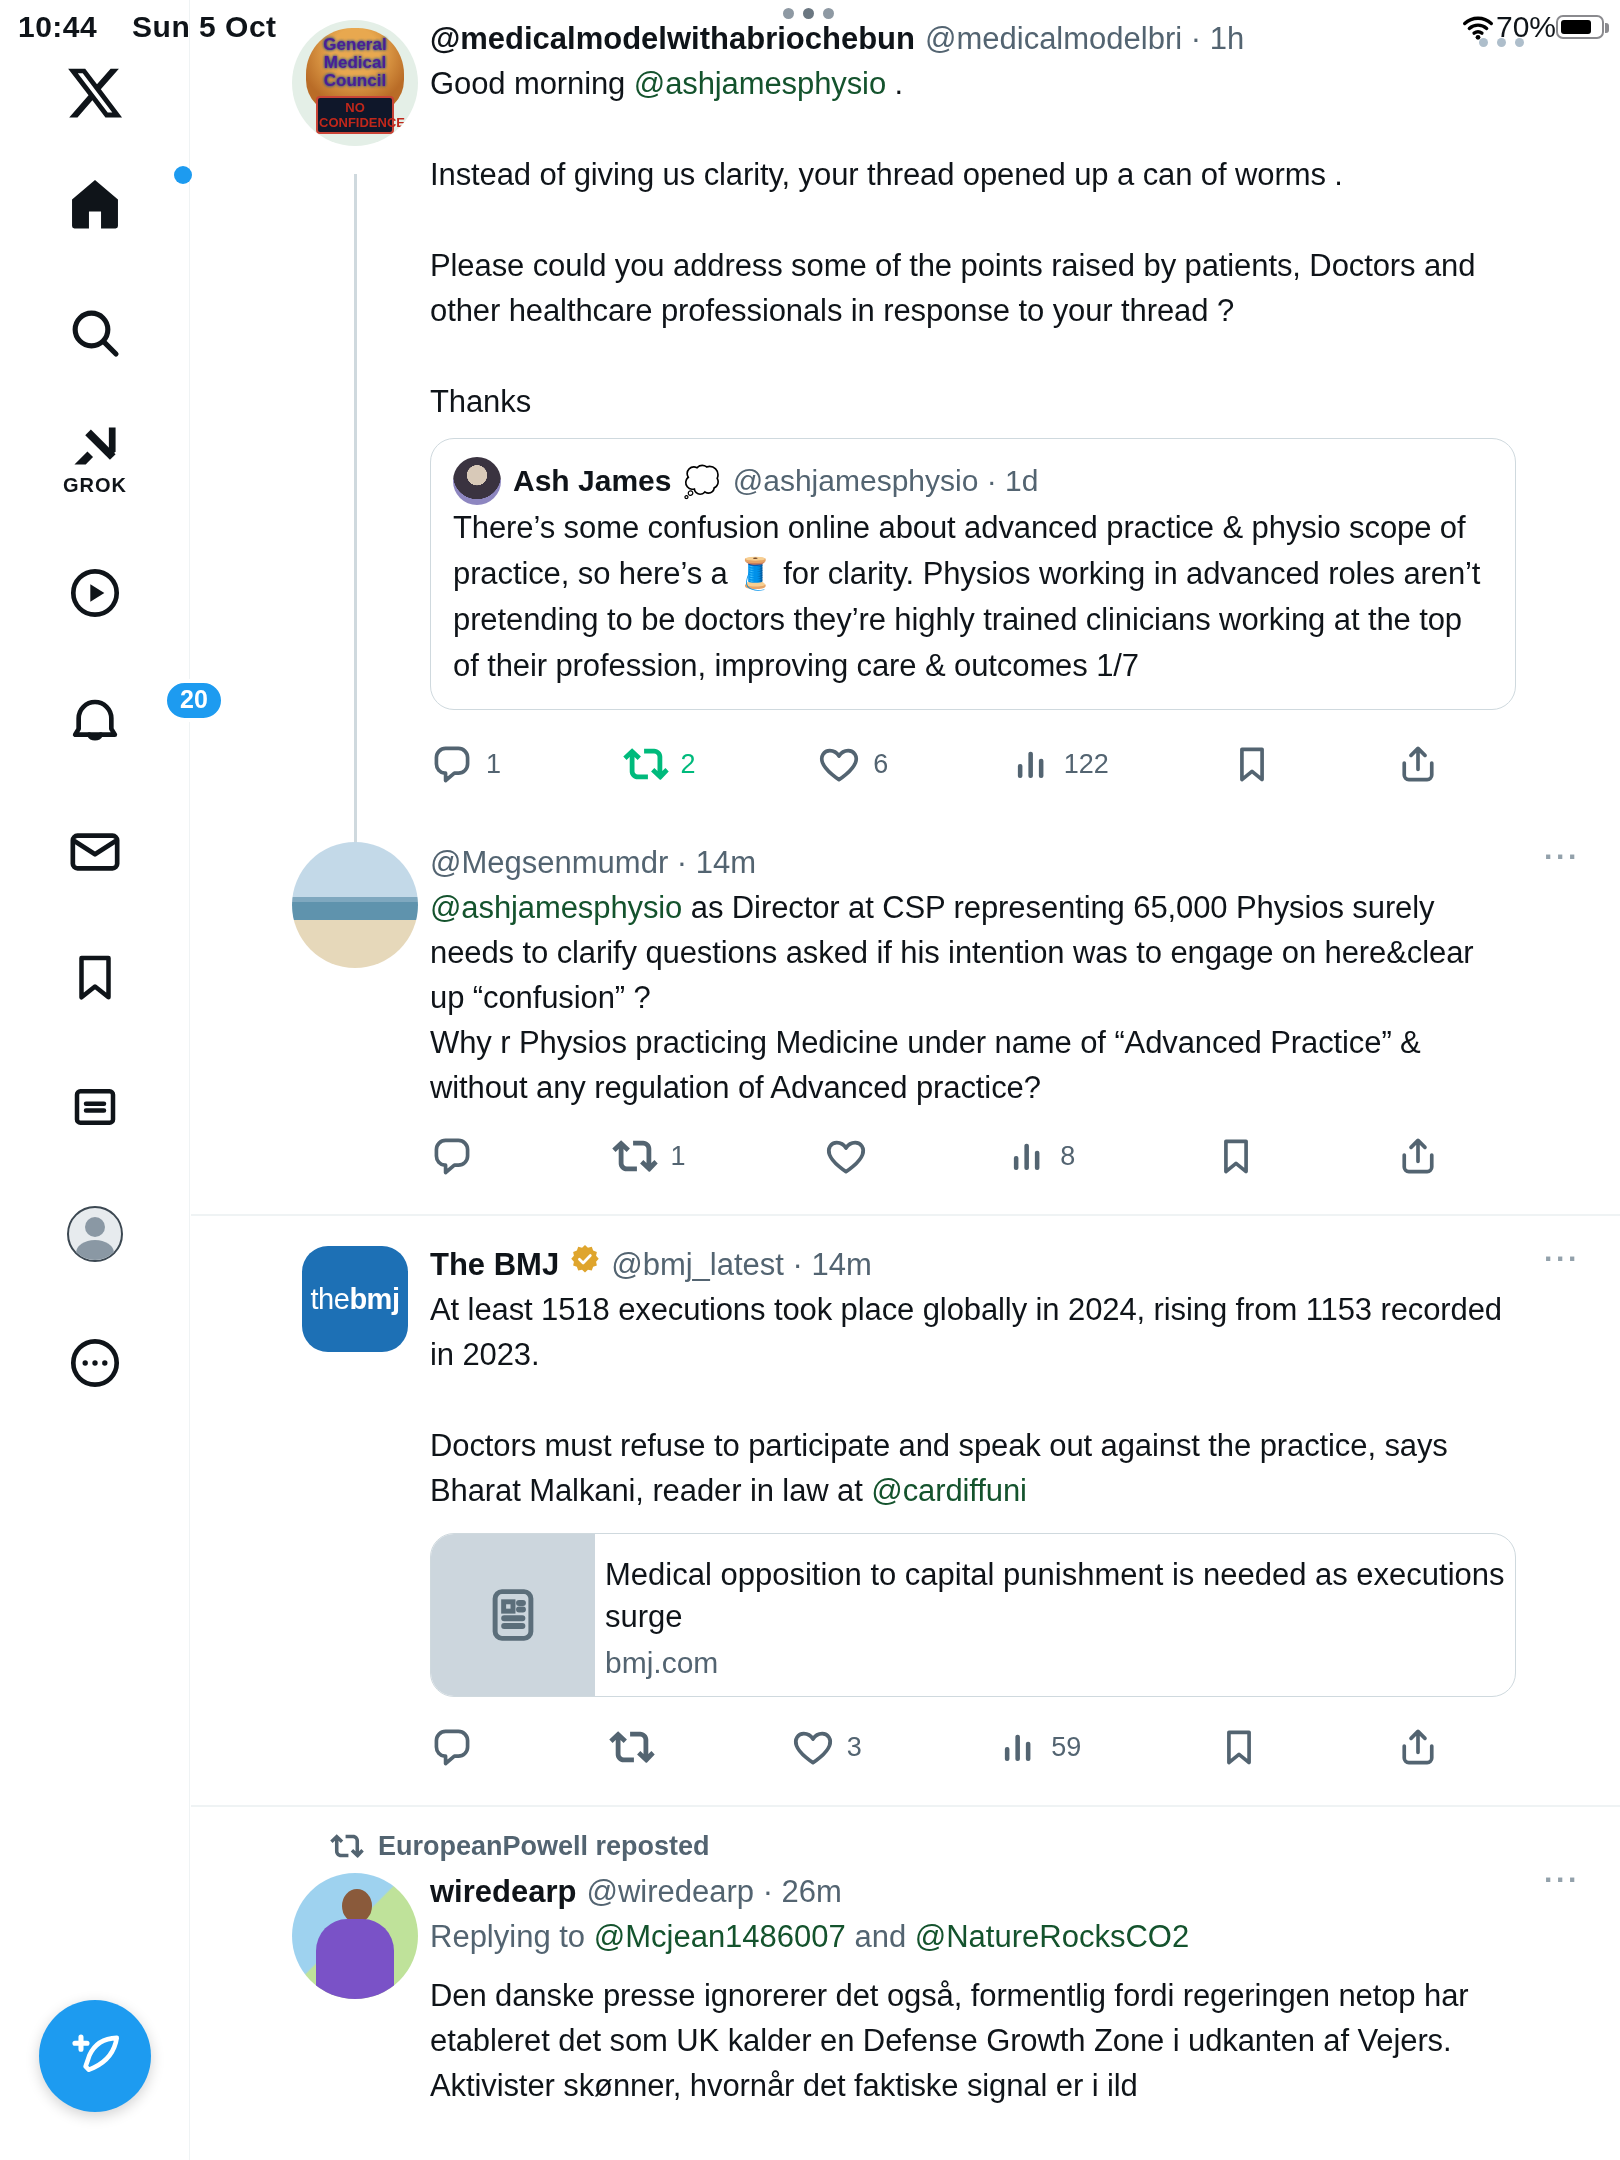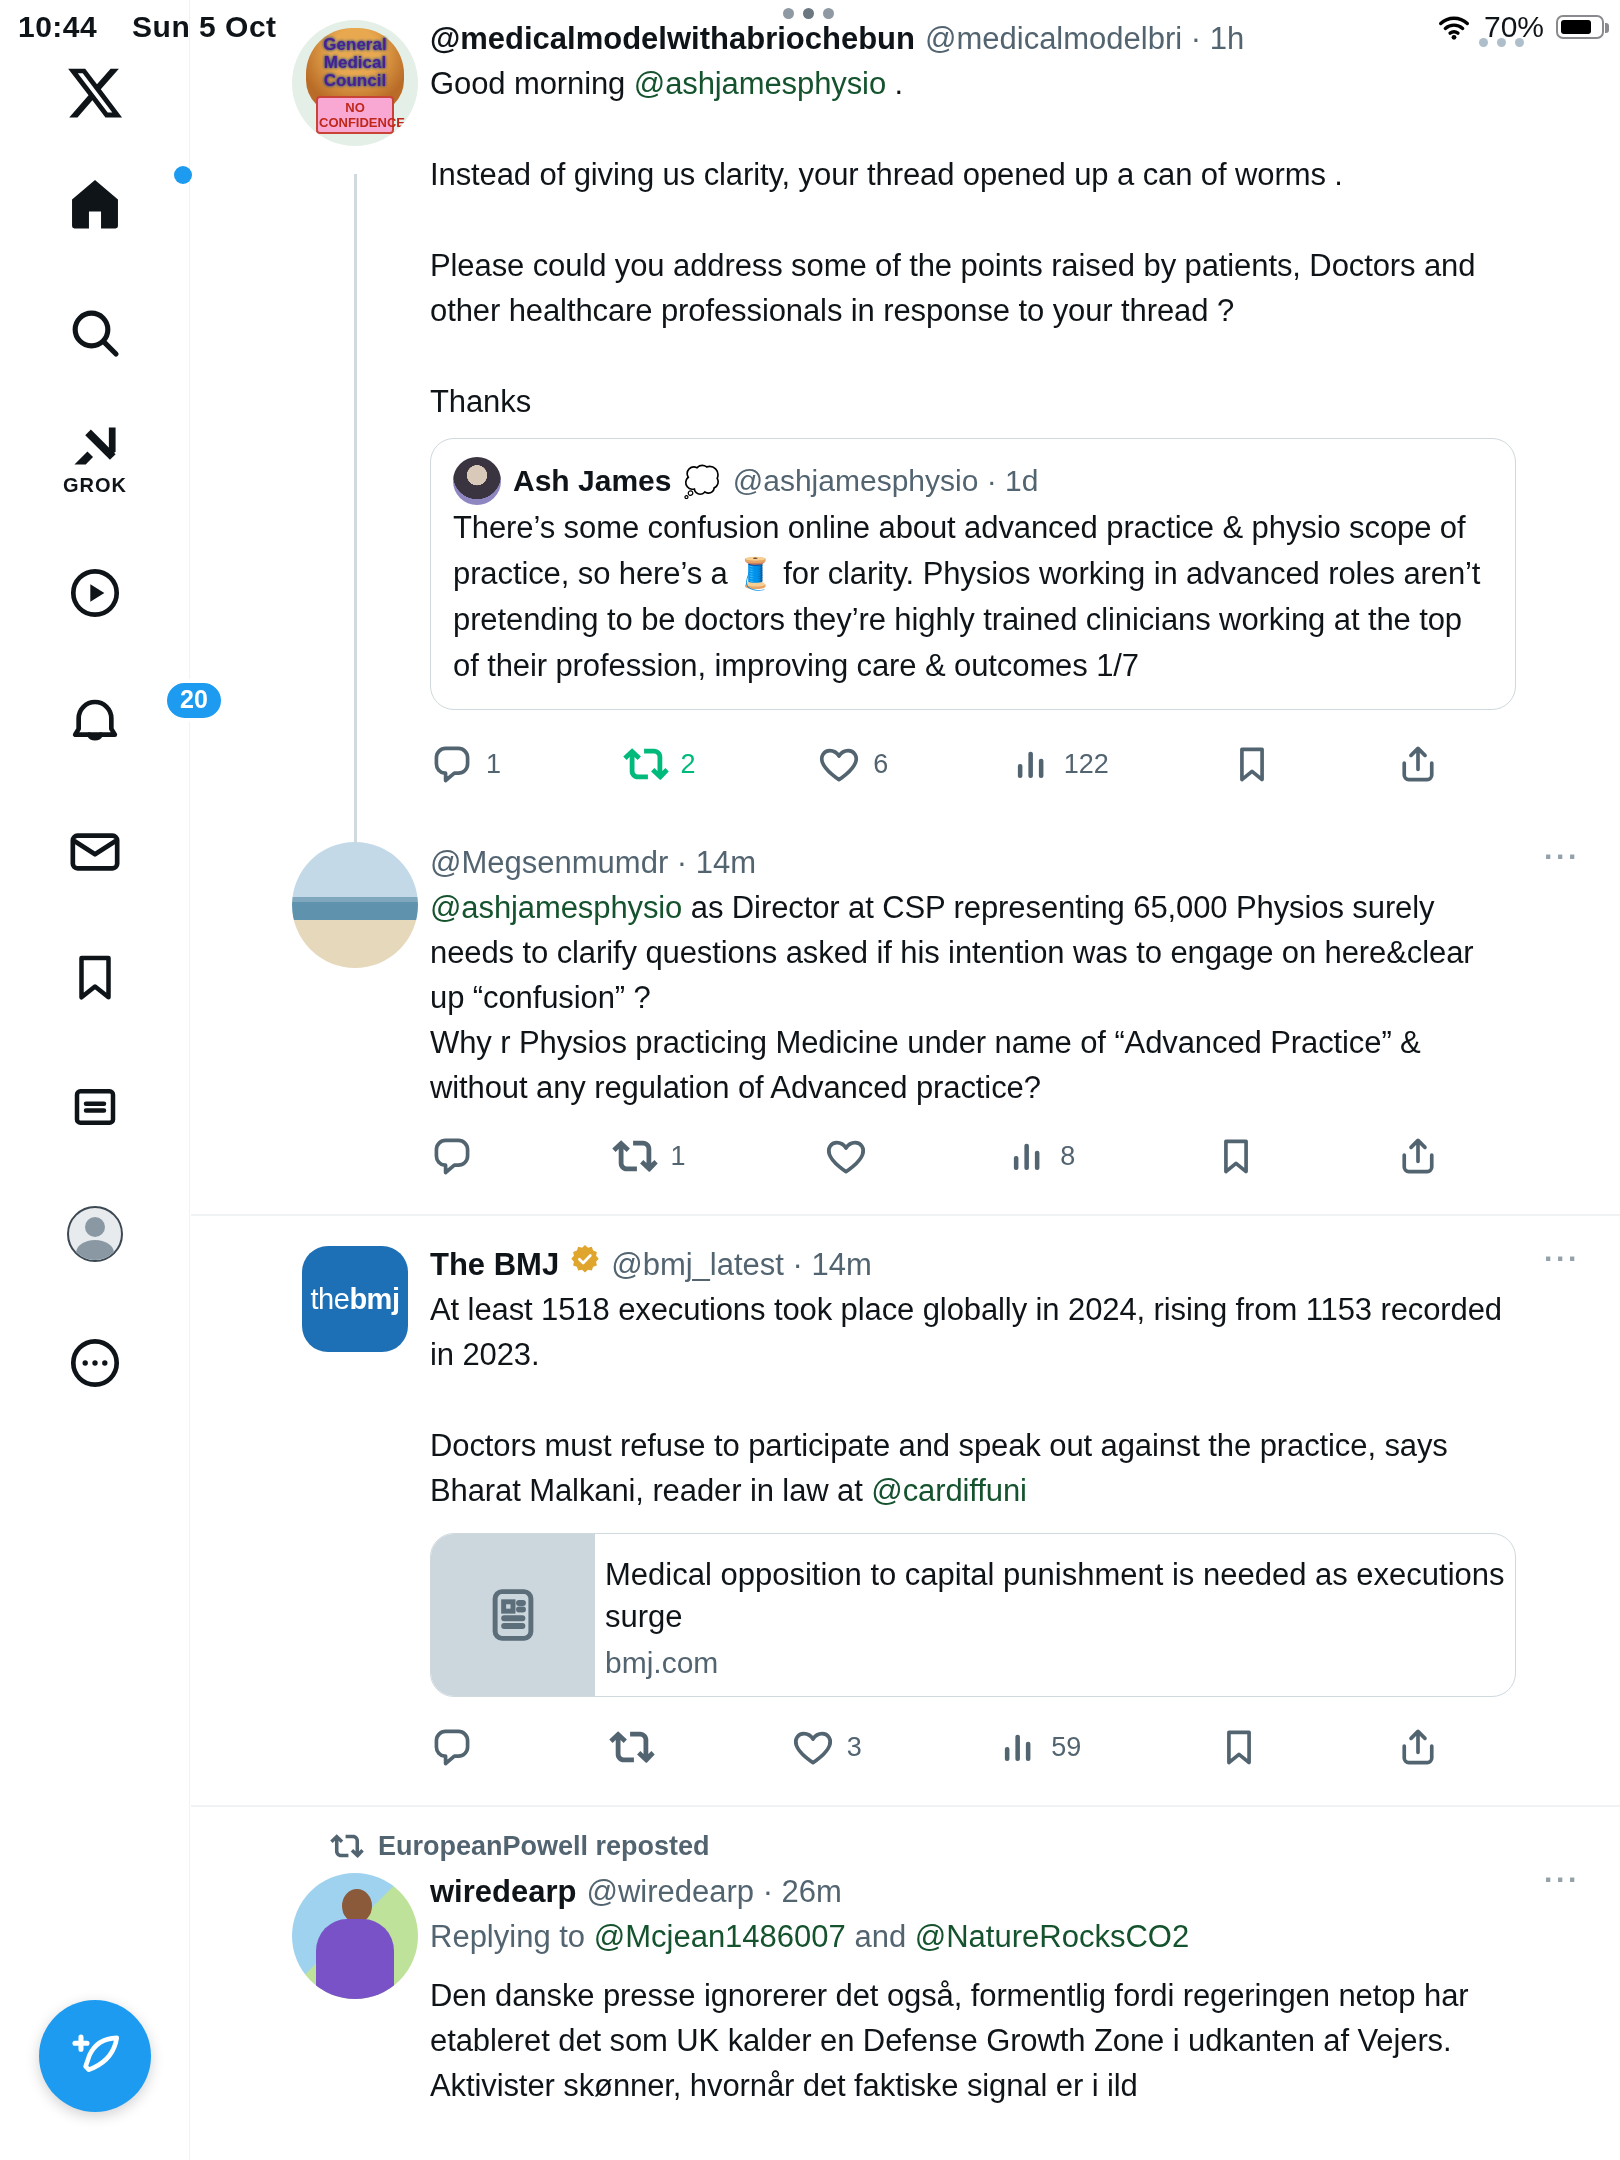--- a/index.html
+++ b/index.html
@@ -3,21 +3,21 @@
 <meta charset="utf-8">
 <style>
   * { margin:0; padding:0; box-sizing:border-box; }
   html,body { width:1620px; height:2160px; overflow:hidden; background:#fff;
     font-family:"Liberation Sans", sans-serif; color:#0f1419; }
 
   
   .statusbar { position:absolute; top:0; left:0; width:1620px; height:56px; z-index:50; }
   .sb-left { position:absolute; left:18px; top:10px; font-size:30px; font-weight:600; letter-spacing:.5px; }
   .sb-left .date { margin-left:26px; }
-  .sb-right { position:absolute; right:16px; top:10px; display:flex; align-items:center; gap:12px; }
+  .sb-right { position:absolute; right:16px; top:10px; display:flex; align-items:center; }
   .sb-right .pct { font-size:30px; font-weight:500; }
   .batt { width:48px; height:24px; border:2px solid #8a8a8e; border-radius:7px; position:relative; }
   .batt .fill { position:absolute; left:3px; top:3px; bottom:3px; width:68%; background:#000; border-radius:3px; }
   .batt .nub { position:absolute; right:-7px; top:6px; width:4px; height:10px; background:#8a8a8e; border-radius:0 3px 3px 0; }
   .sb-dots { position:absolute; right:96px; top:38px; display:flex; gap:9px; }
   .sb-dots i { width:9px; height:9px; border-radius:50%; background:#aebecb; }
   .mt-dots { position:absolute; left:783px; top:8px; display:flex; gap:9px; }
   .mt-dots i { width:11px; height:11px; border-radius:50%; background:#8e99a3; }
   .mt-dots i:nth-child(2){ background:#6b7781; }
 
@@ -67,21 +67,21 @@
 
   
   .thread { position:relative; }
   .thread::before { content:""; position:absolute; left:163px; top:158px; height:760px; width:3px; background:#cfd9de; }
 
   
   .av-gmc { background:#e4efe7; }
   .av-gmc .bun { position:absolute; left:14px; top:8px; width:98px; height:86px; background:radial-gradient(circle at 50% 28%, #e8a84f 0 30%, #b96c27 70%); border-radius:46px 46px 34px 34px; }
   .av-gmc .gmc { position:absolute; left:0; top:16px; width:126px; text-align:center; font-size:17px; font-weight:700;
                  color:#4c1d95; line-height:18px; text-shadow:0 0 3px #2f5a86,0 0 3px #2f5a86; font-family:Liberation Sans, sans-serif; }
-  .av-gmc .sign { position:absolute; left:24px; top:76px; width:78px; background:#f9a8d4; border:2px solid #c94437; border-radius:4px;
+  .av-gmc .sign { position:absolute; left:24px; top:76px; width:78px; background:#0f172a; border:2px solid #c94437; border-radius:4px;
                   color:#c0271b; font-size:13px; line-height:15px; font-weight:800; text-align:center; padding:2px 1px; }
 
   
   .av-meg { background:linear-gradient(to bottom,#c3d9e8 0 44%,#7fa8bf 44% 48%,#5f93ad 48% 62%,#e6d8ba 62% 100%); }
 
   
   .av-bmj { border-radius:26px; background:#1d70b5; display:flex; align-items:center; justify-content:center; width:106px; height:106px; left:111px; }
   .av-bmj .t { color:#fff; font-size:29px; letter-spacing:-.5px; }
   .av-bmj .t b { font-weight:800; }
 

